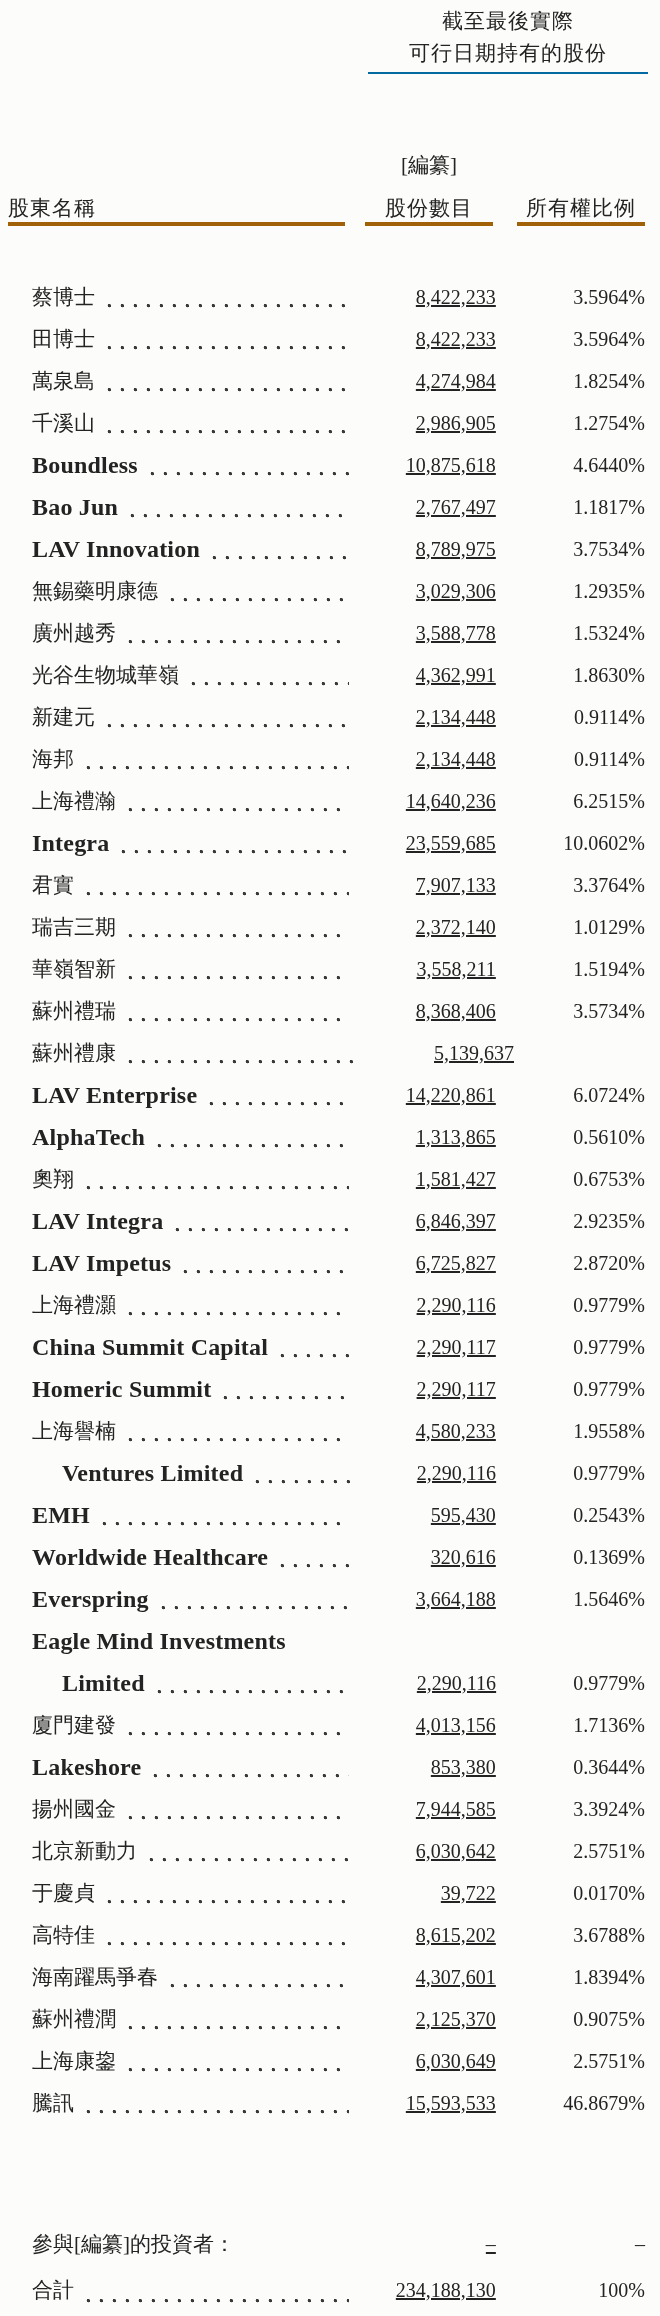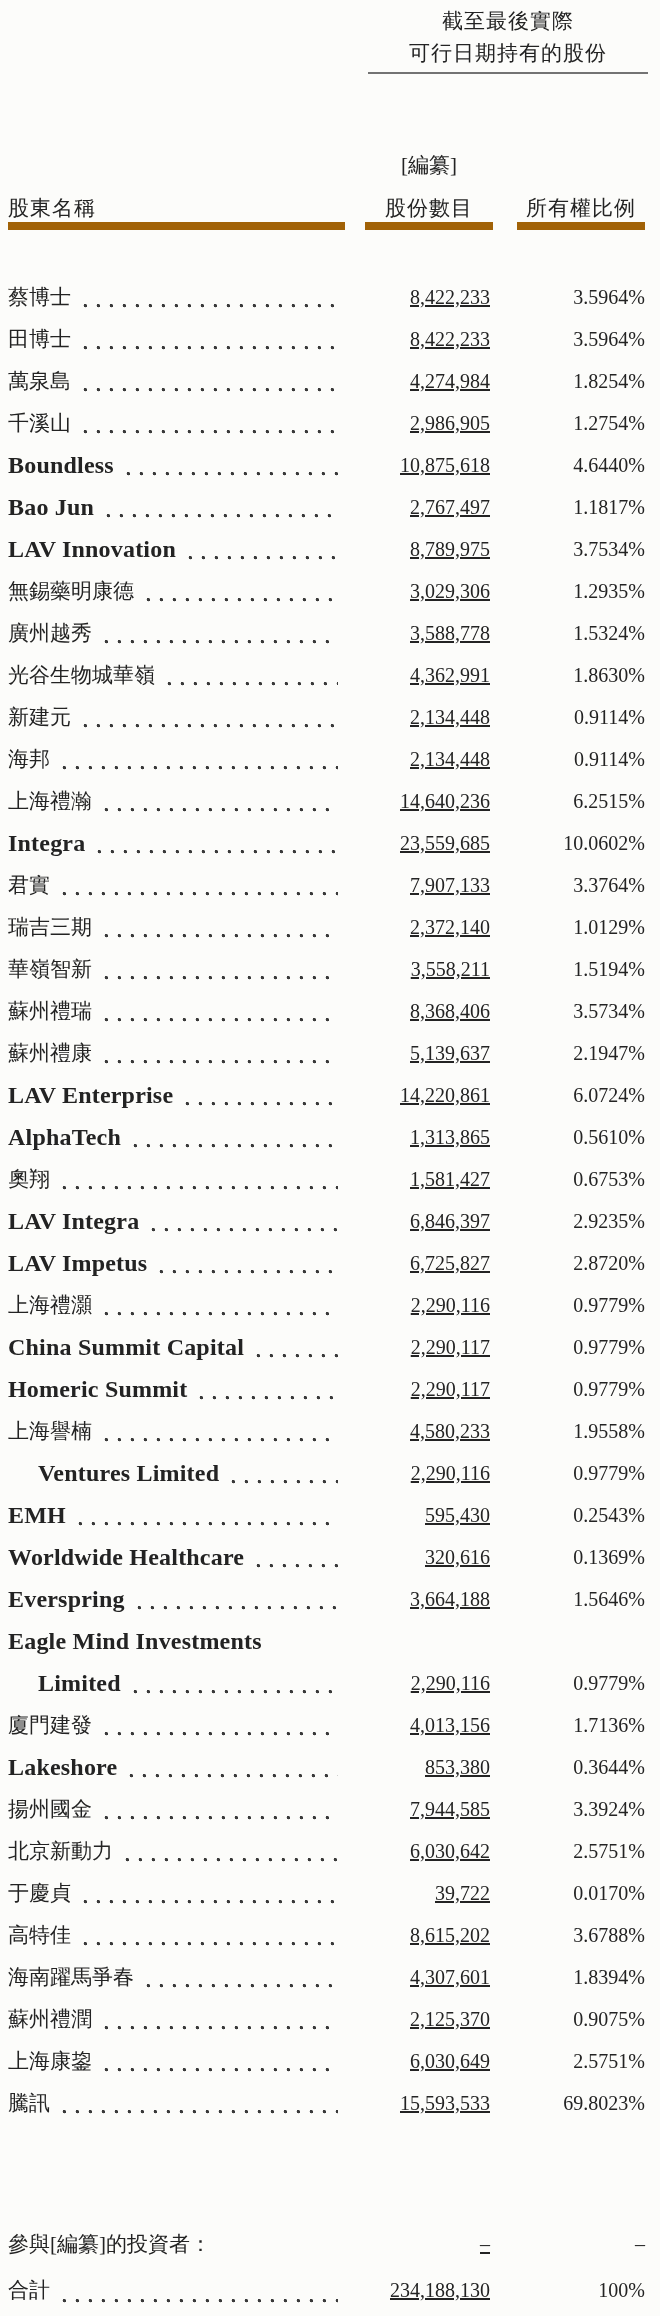--- a/index.html
+++ b/index.html
@@ -12,44 +12,45 @@
     font-family:"Liberation Serif","DejaVu Serif",serif;
     color:#232323;
     overflow:hidden;
   }
   
   .group-head {
     position:absolute; left:368px; top:5px; width:280px;
     text-align:center; font-size:21px; line-height:32px;
     letter-spacing:1px;
     padding-bottom:3px;
-    border-bottom:2px solid #737373;
+    border-bottom:2px solid #0369a1;
   }
   
   .ch {
     position:absolute; top:188px; height:34px;
     font-size:21px; line-height:40px;
-    border-bottom:8px solid #a16207;
+    border-bottom:4px solid #a16207;
     letter-spacing:1px;
     white-space:nowrap;
   }
   .ch-name   { left:8px;   width:337px; text-align:left; }
   .ch-shares { left:365px; width:128px; text-align:center; }
   .ch-pct    { left:517px; width:128px; text-align:center; }
   .ch-redacted {
     position:absolute; left:365px; top:150px; width:128px;
     text-align:center; font-size:21px; line-height:30px;
   }
   
   .tbody { position:absolute; left:8px; top:276px; width:637px; }
   .tfoot { position:absolute; left:8px; top:2221px; width:637px; }
   .trow {
     display:flex; align-items:flex-start;
     height:42px; line-height:42px;
     white-space:nowrap;
+    margin-left:24px;
   }
   .tfoot .trow { height:46px; line-height:46px; }
   .namecell { width:334px; display:flex; align-items:baseline; overflow:hidden; }
   .namecell.indent { padding-left:30px; width:304px; }
   .tfoot .namecell { overflow:visible; }
   .name { font-size:21px; }
   .name.en { font-weight:bold; font-size:24px; letter-spacing:0.2px; }
   .leader {
     flex:1 1 auto;
     align-self:flex-end;
@@ -222,21 +223,20 @@
         </div>
         <div class="cell shares">8,368,406</div>
         <div class="cell pct">3.5734%</div>
       </div>
       <div class="trow">
         <div class="namecell">
           <span class="name">蘇州禮康</span>
           <span class="leader"></span>
         </div>
         <div class="cell shares">5,139,637</div>
-        <div class="cell pct">2.1947%</div>
       </div>
       <div class="trow">
         <div class="namecell">
           <span class="name en">LAV Enterprise</span>
           <span class="leader"></span>
         </div>
         <div class="cell shares">14,220,861</div>
         <div class="cell pct">6.0724%</div>
       </div>
       <div class="trow">
@@ -421,21 +421,21 @@
         </div>
         <div class="cell shares">6,030,649</div>
         <div class="cell pct">2.5751%</div>
       </div>
       <div class="trow">
         <div class="namecell">
           <span class="name">騰訊</span>
           <span class="leader"></span>
         </div>
         <div class="cell shares">15,593,533</div>
-        <div class="cell pct">69.8023%</div>
+        <div class="cell pct">46.8679%</div>
       </div>
     </div>
 
   <div class="tfoot">
     <div class="trow">
       <div class="namecell">
         <span class="name">參與[編纂]的投資者：</span>
       </div>
       <div class="cell shares">–</div>
       <div class="cell pct">–</div>

